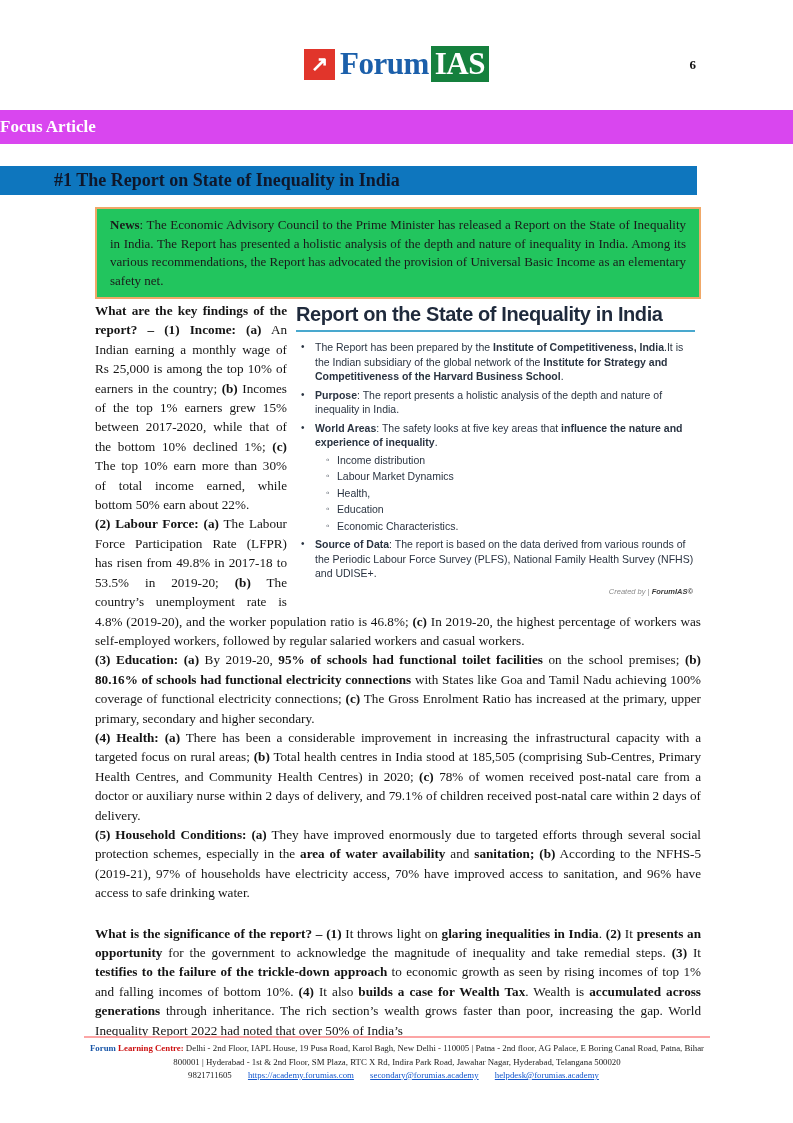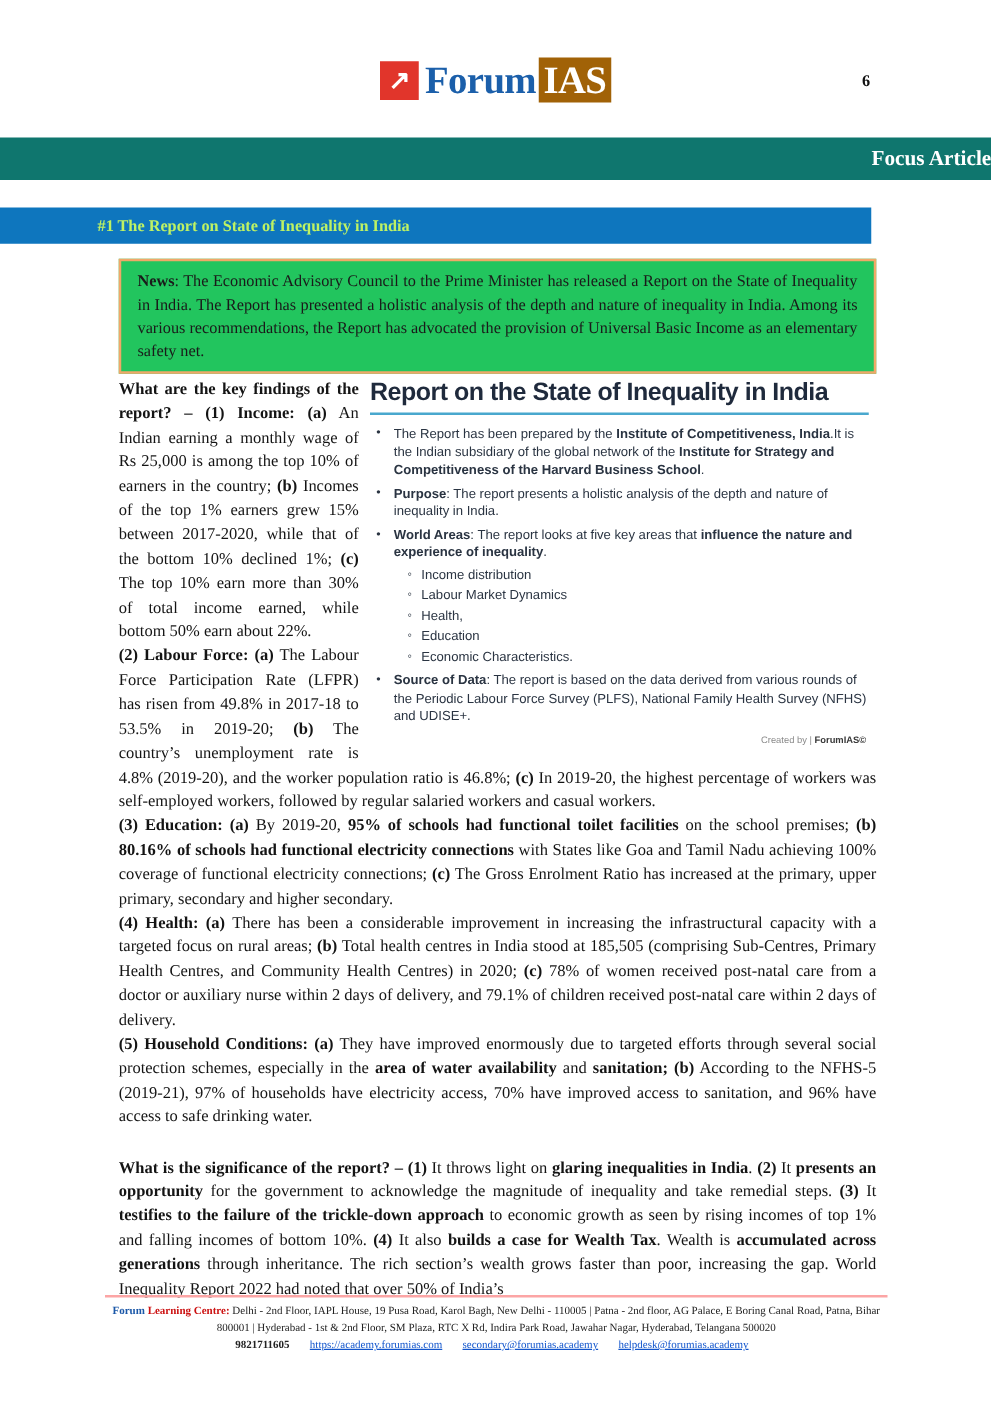--- a/index.html
+++ b/index.html
@@ -6,26 +6,26 @@
   .page{
     position:relative;width:793px;height:1123px;background:#fff;overflow:hidden;
     font-family:"Liberation Serif",serif;color:#141414;
   }
   
   .logo-row{position:absolute;top:46px;left:0;width:793px;display:flex;justify-content:center;align-items:center;}
   .logo{display:flex;align-items:center;}
   .logo-arrow-box{width:31px;height:31px;background:#E1352B;color:#fff;display:flex;align-items:center;justify-content:center;
     font-size:21px;font-weight:bold;margin-right:5px;font-family:"Liberation Sans",sans-serif;}
   .logo-forum{color:#1B5FAA;font-size:31px;font-weight:bold;letter-spacing:-0.5px;}
-  .logo-ias{background:#a16207;color:#fff;font-size:31px;font-weight:bold;padding:0 4px;margin-left:2px;letter-spacing:-0.5px;}
+  .logo-ias{background:#15803d;color:#fff;font-size:31px;font-weight:bold;padding:0 4px;margin-left:2px;letter-spacing:-0.5px;}
   .page-num{position:absolute;top:57px;right:97px;font-size:13px;font-weight:bold;color:#111;}
-  .red-banner{position:absolute;top:110px;left:0;width:793px;height:34px;background:#0f766e;color:#fff;
-    text-align:right;line-height:34px;font-size:17px;font-weight:bold;}
-  .blue-bar{position:absolute;top:166px;left:0;width:697px;height:29px;background:#0E76BE;color:#bef264;
-    box-sizing:border-box;padding-left:78px;line-height:29px;font-size:13px;font-weight:bold;}
+  .red-banner{position:absolute;top:110px;left:0;width:793px;height:34px;background:#d946ef;color:#fff;
+    text-align:left;line-height:34px;font-size:17px;font-weight:bold;}
+  .blue-bar{position:absolute;top:166px;left:0;width:697px;height:29px;background:#0E76BE;color:#0f172a;
+    box-sizing:border-box;padding-left:54px;line-height:29px;font-size:18px;font-weight:bold;}
   
   .news-box{position:absolute;top:207px;left:95px;width:606px;box-sizing:border-box;background:#22c55e;
     border:2px solid #F0A868;padding:7px 13px;font-size:13px;line-height:18.5px;text-align:justify;color:#1a1a1a;}
   
   .content{position:absolute;top:301px;left:95px;width:606px;}
   .content p{margin:0;font-size:13.2px;line-height:19.4px;text-align:justify;color:#141414;}
   .b{font-weight:bold;}
   .para-gap{margin-top:21px !important;}
   
   .infographic{
@@ -33,30 +33,30 @@
     padding:2px 6px 12px 2px;background:#fff;position:relative;font-family:"Liberation Sans",sans-serif;text-align:left;
   }
   .ig-title{font-size:20px;font-weight:800;color:#1F2A3C;letter-spacing:-0.4px;margin:0 0 0 0;
     padding-bottom:4px;border-bottom:2px solid #49A8CE;}
   .ig-list{margin:8px 0 0 0;padding:0 0 0 16px;list-style:none;font-size:10.5px;line-height:14.5px;color:#2A3442;}
   .ig-list > li{position:relative;padding-left:3px;margin-bottom:4px;text-align:left;}
   .ig-list > li::before{content:"•";position:absolute;left:-11px;top:0;font-size:10px;color:#2A3442;}
   .ig-sub{list-style:none;margin:3px 0 0 0;padding-left:22px;}
   .ig-sub li{position:relative;margin-bottom:2px;}
   .ig-sub li::before{content:"◦";position:absolute;left:-11px;top:0;font-size:10px;color:#2A3442;}
-  .ig-credit{position:absolute;right:8px;bottom:1px;font-size:7.5px;color:#8a8a8a;font-family:"Liberation Sans",sans-serif;}
+  .ig-credit{position:absolute;right:8px;bottom:1px;font-size:7.5px;color:#8a8a8a;font-family:"Liberation Sans",sans-serif;font-style:italic;}
   .ig-credit .b{color:#3a3a3a;}
   
   .footer{position:absolute;top:1036px;left:84px;width:626px;border-top:2px solid #fca5a5;padding-top:4px;
     font-size:8.8px;line-height:13.5px;text-align:center;color:#222;}
   .footer p{margin:0;}
   .f-blue{color:#1A57A8;font-weight:bold;}
   .f-red{color:#CC1111;font-weight:bold;}
   .f-link{color:#1155CC;text-decoration:underline;margin:0 7px;cursor:pointer;}
-  .f-phone{margin-right:7px;color:#222;font-weight:bold;}
+  .f-phone{margin-right:7px;color:#222;}
 </style>
 </head>
 <body>
 
 <div class="page">
 
   <div class="logo-row">
     <div class="logo">
       <span class="logo-arrow-box">↗</span>
       <span class="logo-forum">Forum</span>
@@ -71,21 +71,21 @@
 
   <div class="news-box"><span class="b">News</span><span>: The Economic Advisory Council to the Prime Minister has released a Report on the State of Inequality in India. The Report has presented a holistic analysis of the depth and nature of inequality in India. Among its various recommendations, the Report has advocated the provision of Universal Basic Income as an elementary safety net.</span></div>
 
   <div class="content">
 
     <div class="infographic">
       <h2 class="ig-title">Report on the State of Inequality in India</h2>
       <ul class="ig-list">
         <li><span><span>The Report has been prepared by the </span><span class="b">Institute of Competitiveness, India</span><span>.It is the Indian subsidiary of the global network of the </span><span class="b">Institute for Strategy and Competitiveness of the Harvard Business School</span><span>.</span></span></li>
         <li><span><span class="b">Purpose</span><span>: The report presents a holistic analysis of the depth and nature of inequality in India.</span></span></li>
-        <li><span><span class="b">World Areas</span><span>: The report looks at five key areas that </span><span class="b">influence the nature and experience of inequality</span><span>.</span></span>
+        <li><span><span class="b">World Areas</span><span>: The safety looks at five key areas that </span><span class="b">influence the nature and experience of inequality</span><span>.</span></span>
           <ul class="ig-sub">
             <li>Income distribution</li>
             <li>Labour Market Dynamics</li>
             <li>Health,</li>
             <li>Education</li>
             <li>Economic Characteristics.</li>
           </ul>
         </li>
         <li><span><span class="b">Source of Data</span><span>: The report is based on the data derived from various rounds of the Periodic Labour Force Survey (PLFS), National Family Health Survey (NFHS) and UDISE+.</span></span></li>
       </ul>

